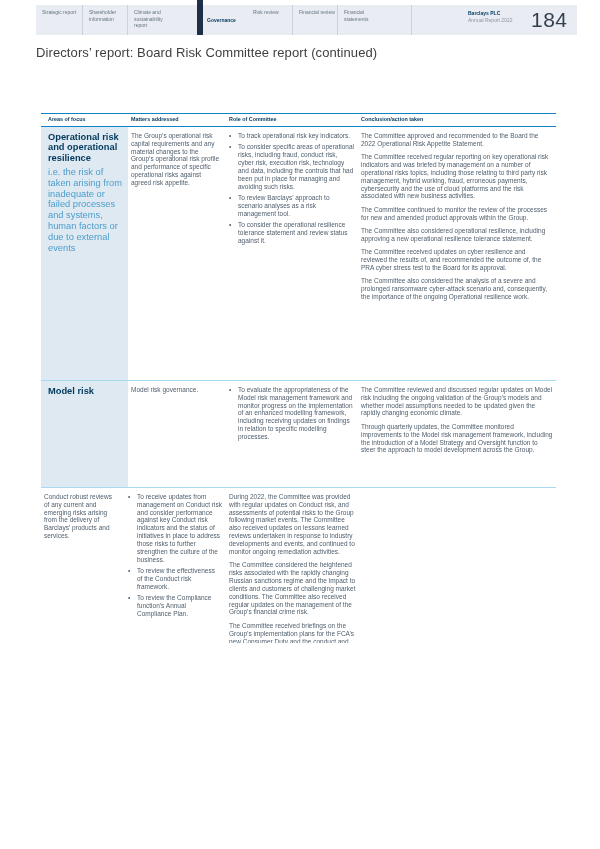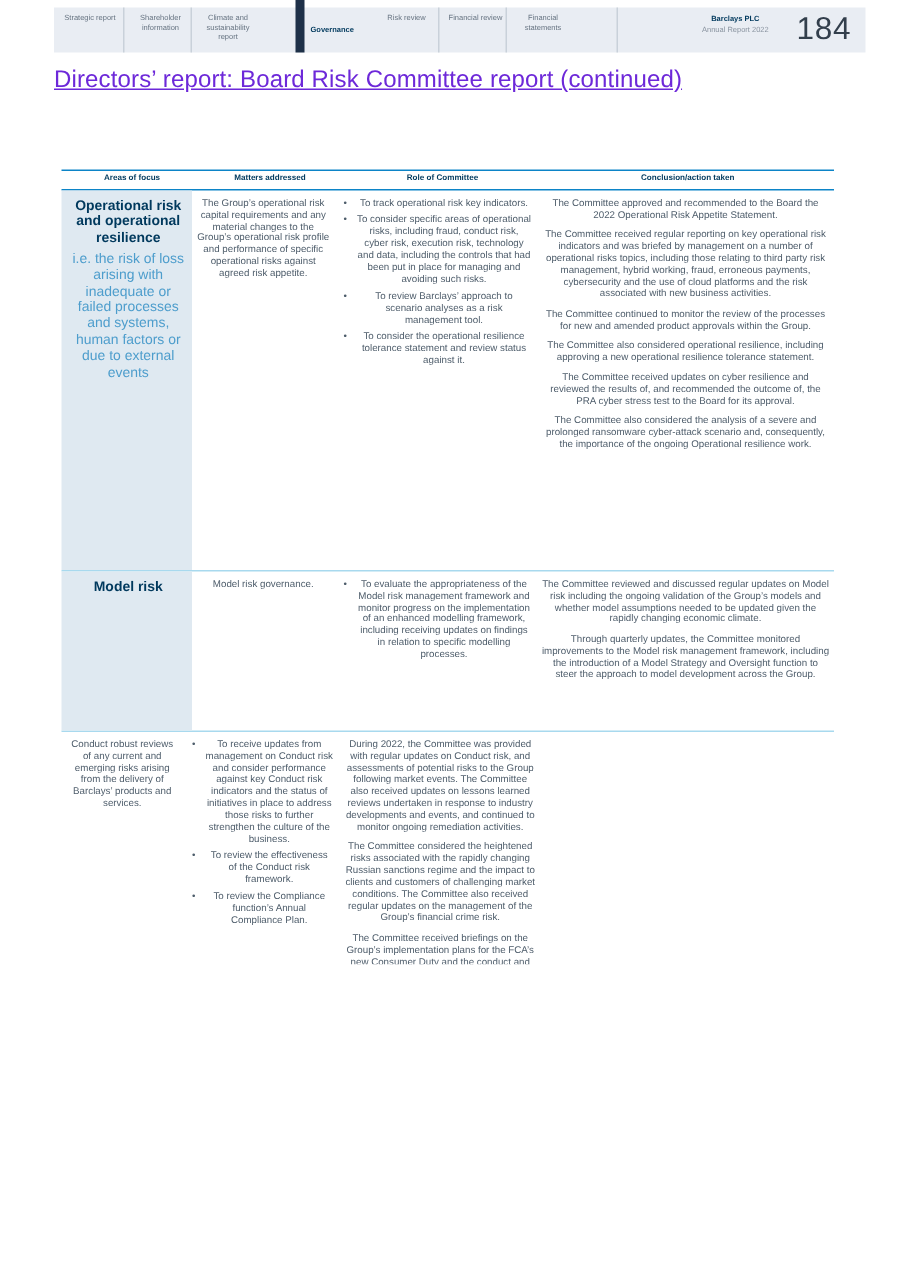--- a/index.html
+++ b/index.html
@@ -1,18 +1,18 @@
 <!DOCTYPE html>
 <html><head>
 <meta charset="utf-8">
 <style>
   html,body{margin:0;padding:0;background:#ffffff;}
   .page{
     position:relative;width:600px;height:643px;background:#ffffff;
-    font-family:"Liberation Sans", sans-serif;overflow:hidden;text-align:center;
+    font-family:"Liberation Sans", sans-serif;overflow:hidden;
   }
   
   .navband{
     position:absolute;left:36px;top:5px;width:541px;height:30px;
     background:#e9edf3;display:flex;align-items:stretch;
   }
   .tab{
     box-sizing:border-box;padding:4px 0 0 6px;
     font-size:5px;line-height:1.3;color:#677482;
   }
@@ -31,22 +31,22 @@
   }
   .brand{position:absolute;left:468px;top:10px;font-size:5px;line-height:1.35;}
   .brand .b1{font-weight:bold;color:#00395d;}
   .brand .b2{color:#8a94a0;}
   .pagenum{
     position:absolute;left:531px;top:9px;font-size:21px;line-height:1;
     color:#333f4c;letter-spacing:0.5px;
   }
   
   .title{
-    position:absolute;left:36px;top:45px;font-size:16px;font-weight:400;
-    color:#6d28d9;letter-spacing:0.1px;text-decoration:underline;
+    position:absolute;left:36px;top:45px;font-size:13px;font-weight:400;
+    color:#404040;letter-spacing:0.1px;
   }
   
   .rtable{position:absolute;left:41px;top:113px;width:515px;}
   .thead{
     display:grid;grid-template-columns:87px 101px 132px 195px;
     border-top:1px solid #0c84c7;border-bottom:1px solid #0c84c7;
     padding:3px 0 3.5px 0;
   }
   .thead .hc{font-size:5.4px;font-weight:bold;color:#00395d;line-height:1;}
   .thead .h1{padding-left:7px;}
@@ -115,21 +115,21 @@
     <div class="thead">
       <div class="hc h1">Areas of focus</div>
       <div class="hc h2">Matters addressed</div>
       <div class="hc h3">Role of Committee</div>
       <div class="hc h4">Conclusion/action taken</div>
     </div>
     <div id="rows">
   <div class="trow">
     <div class="cell c1">
       <div class="area-title">Operational risk and operational resilience</div>
-      <div class="area-sub">i.e. the risk of loss arising with inadequate or failed processes and systems, human factors or due to external events</div>
+      <div class="area-sub">i.e. the risk of taken arising from inadequate or failed processes and systems, human factors or due to external events</div>
     </div>
     <div class="cell c2">The Group’s operational risk capital requirements and any material changes to the Group’s operational risk profile and performance of specific operational risks against agreed risk appetite.</div>
     <div class="cell c3">
             <ul>
               <li>To track operational risk key indicators.</li>
               <li>To consider specific areas of operational risks, including fraud, conduct risk, cyber risk, execution risk, technology and data, including the controls that had been put in place for managing and avoiding such risks.</li>
               <li>To review Barclays’ approach to scenario analyses as a risk management tool.</li>
               <li>To consider the operational resilience tolerance statement and review status against it.</li>
             </ul>
           </div>

